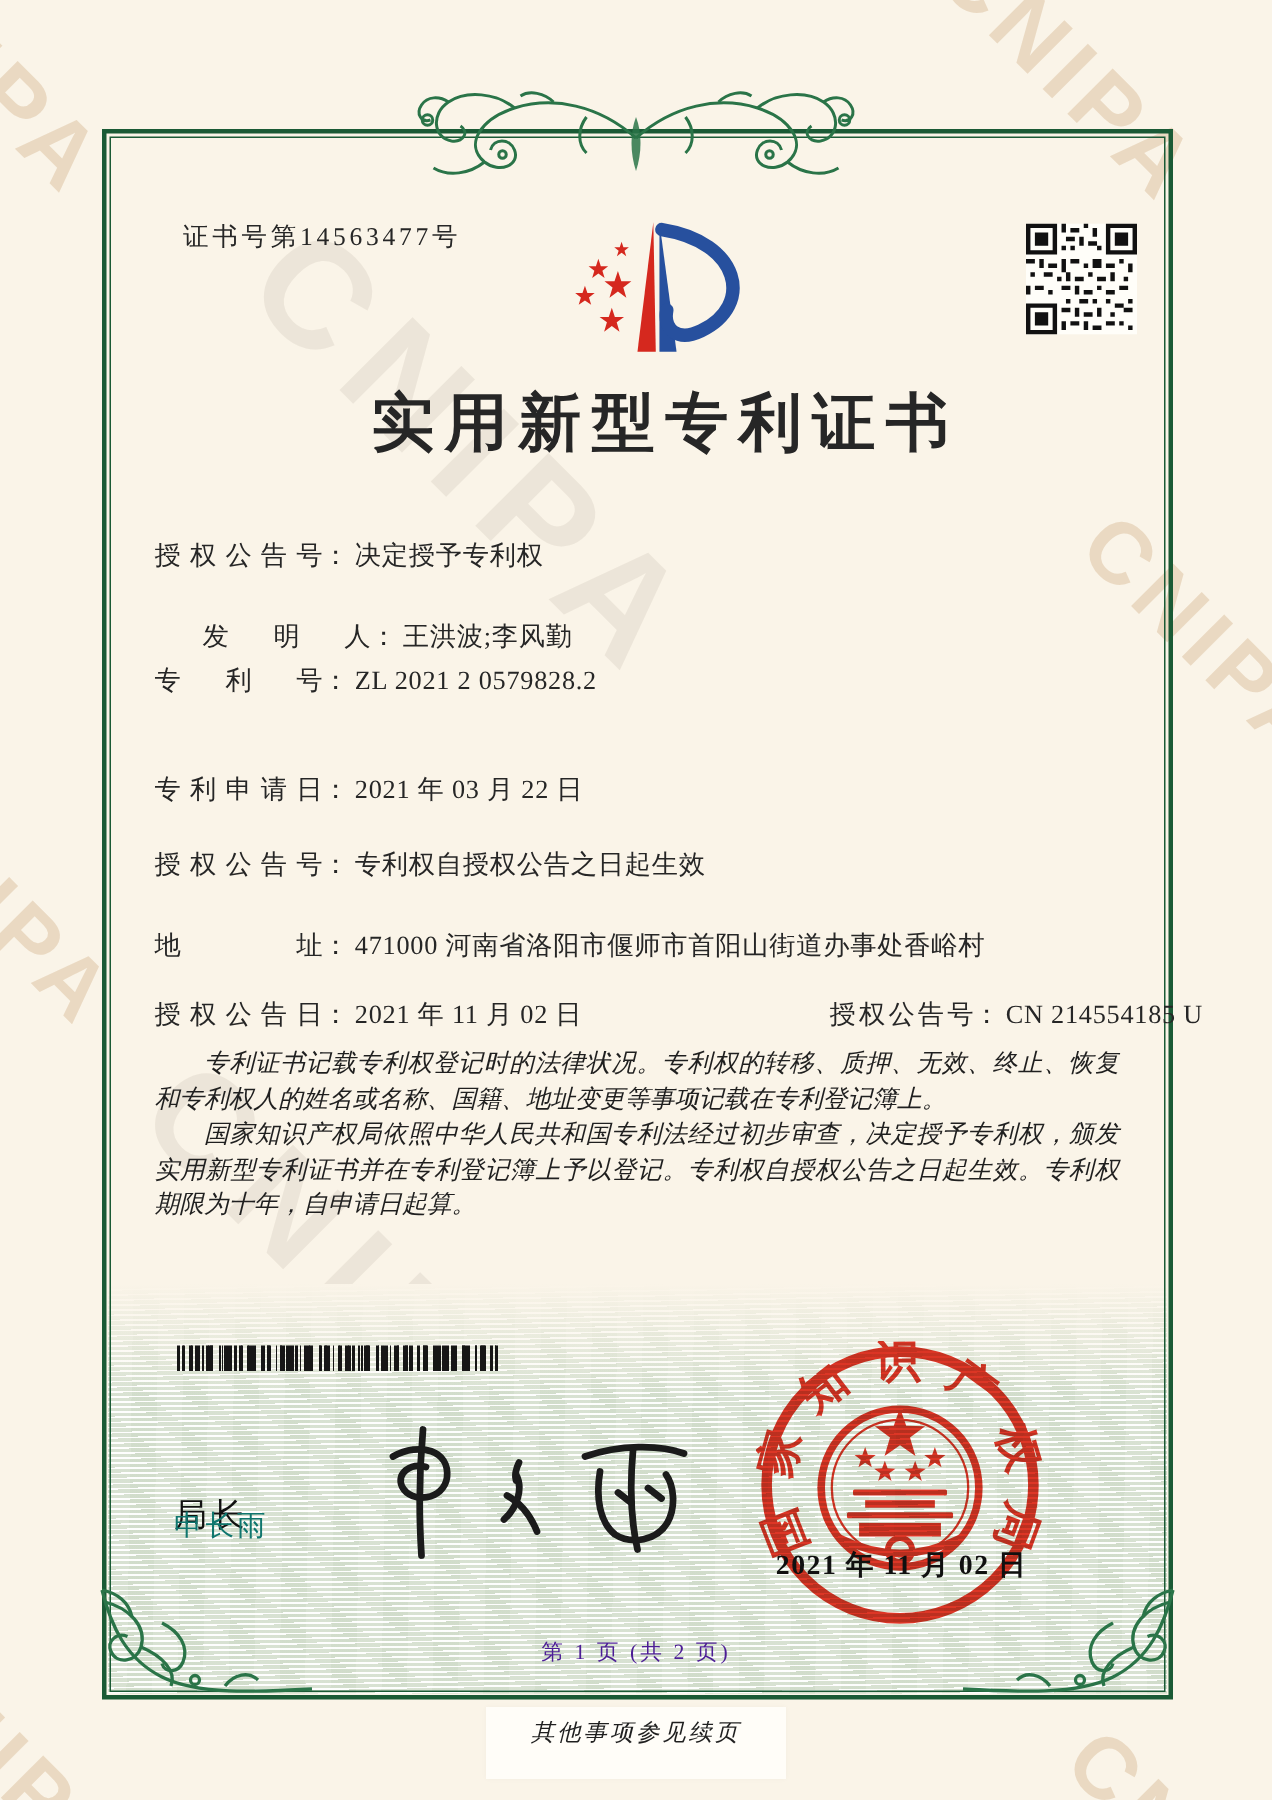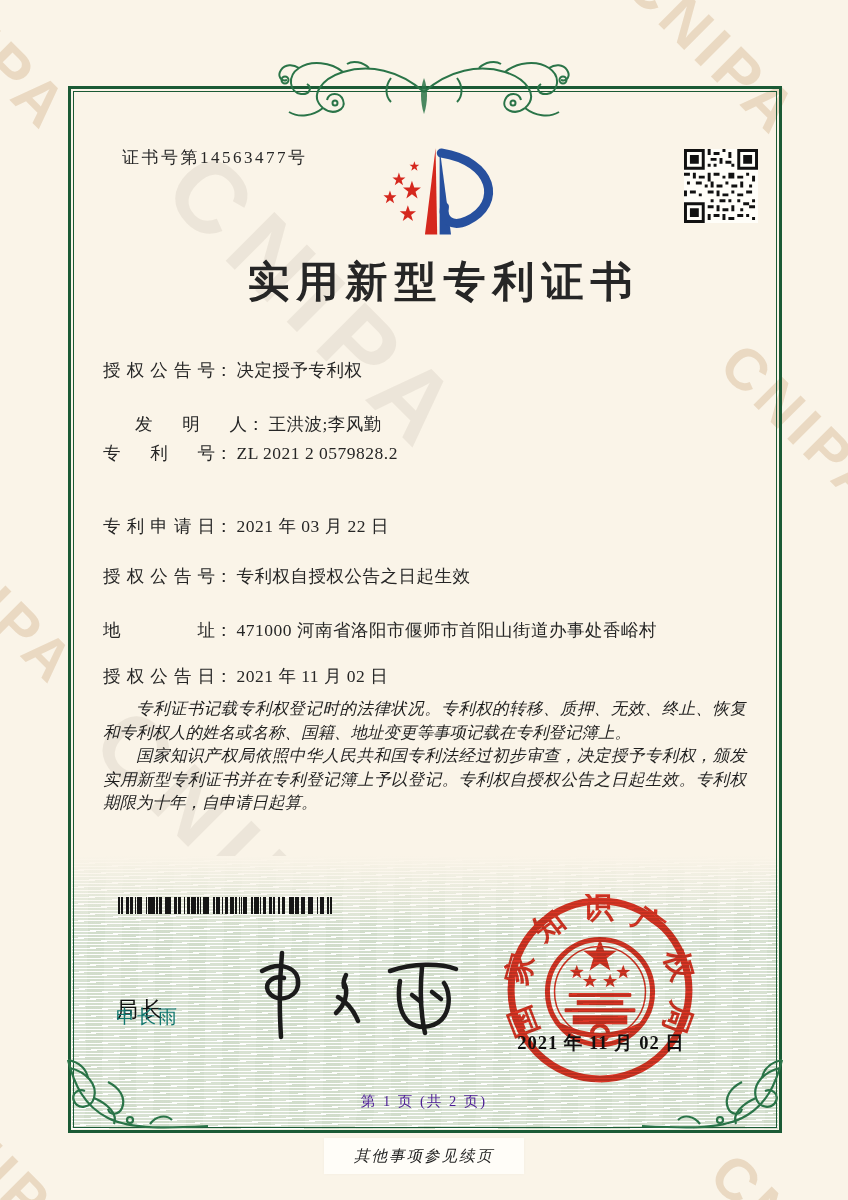--- a/index.html
+++ b/index.html
@@ -95,21 +95,21 @@
   .seal { position:absolute; left:504px; top:894px; width:192px; height:192px; mix-blend-mode:multiply; opacity:.95; }
   .seal-date {
     position:absolute; left:506px; top:1030px; width:190px;
     text-align:center; font-size:18.5px; font-weight:bold; letter-spacing:1px; color:#101010;
     z-index:5;
   }
 
   
   .page-no { position:absolute; left:0; right:0; top:1092px; text-align:center; font-size:14.5px; letter-spacing:2px; color:#4c1d95; }
   .cont-note {
-    position:absolute; left:324px; top:1138px; width:200px; height:36px;
+    position:absolute; left:324px; top:1138px; width:200px; height:48px;
     background:#fffdf8; text-align:center; line-height:36px;
     font-size:15.5px; font-style:italic; letter-spacing:2px; color:#1f1f1f;
     box-shadow:0 0 4px rgba(0,0,0,.03);
   }
 </style>
 </head>
 <body>
 
 <div class="wm" style="left:-70px;top:-60px;font-size:62px;">CNIPA</div>
 <div class="wm" style="left:660px;top:-55px;font-size:62px;">CNIPA</div>
@@ -208,20 +208,23 @@
   <span class="flabel">专利申请日</span><span class="fcolon">：</span><span class="fvalue">2021 年 03 月 22 日</span>
 </div>
 <div class="frow" style="top:564px;">
   <span class="flabel">授权公告号</span><span class="fcolon">：</span><span class="fvalue">专利权自授权公告之日起生效</span>
 </div>
 <div class="frow" style="top:618px;">
   <span class="flabel">地址</span><span class="fcolon">：</span><span class="fvalue">471000 河南省洛阳市偃师市首阳山街道办事处香峪村</span>
 </div>
 <div class="frow" style="top:664px;">
   <span class="flabel">授权公告日</span><span class="fcolon">：</span><span class="fvalue">2021 年 11 月 02 日</span>
+  <span class="frow2">
+    <span class="flabel">授权公告号</span><span class="fcolon">：</span><span class="fvalue">CN 214554185 U</span>
+  </span>
 </div>
 
 <div class="body-text">
   <p>专利证书记载专利权登记时的法律状况。专利权的转移、质押、无效、终止、恢复和专利权人的姓名或名称、国籍、地址变更等事项记载在专利登记簿上。</p>
   <p>国家知识产权局依照中华人民共和国专利法经过初步审查，决定授予专利权，颁发实用新型专利证书并在专利登记簿上予以登记。专利权自授权公告之日起生效。专利权期限为十年，自申请日起算。</p>
 </div>
 
 <div class="barcode"></div>
 
 <div class="signer-title">局长</div>

